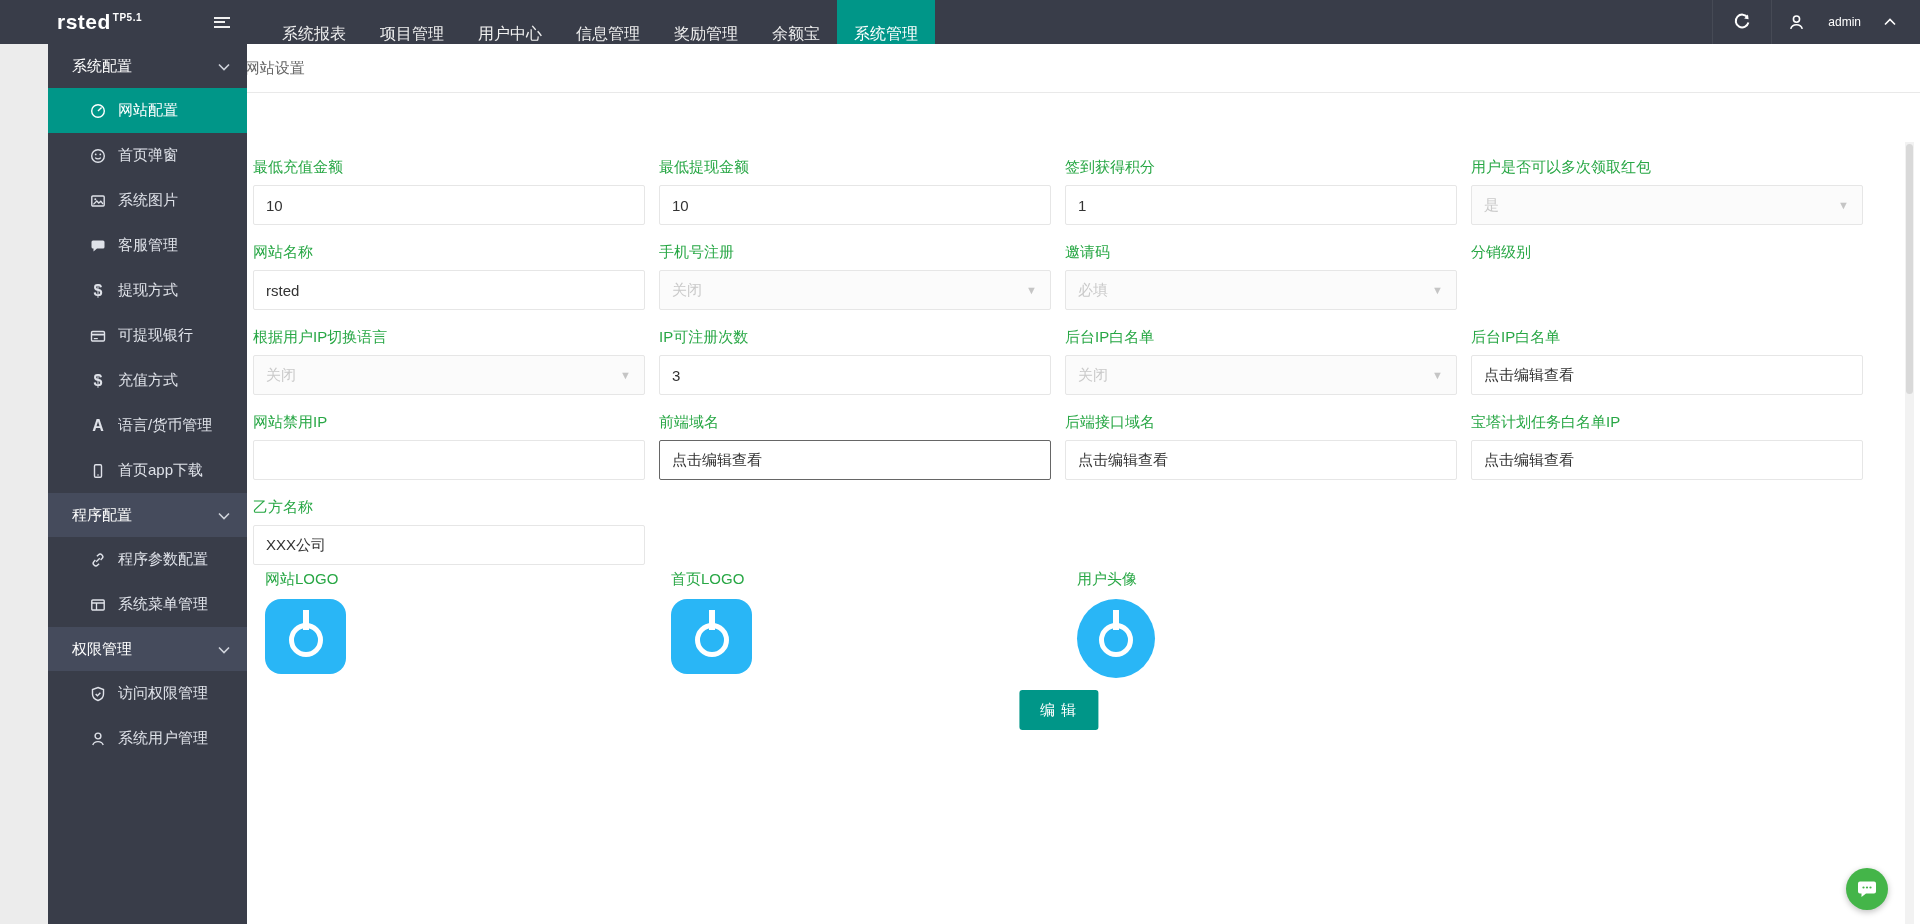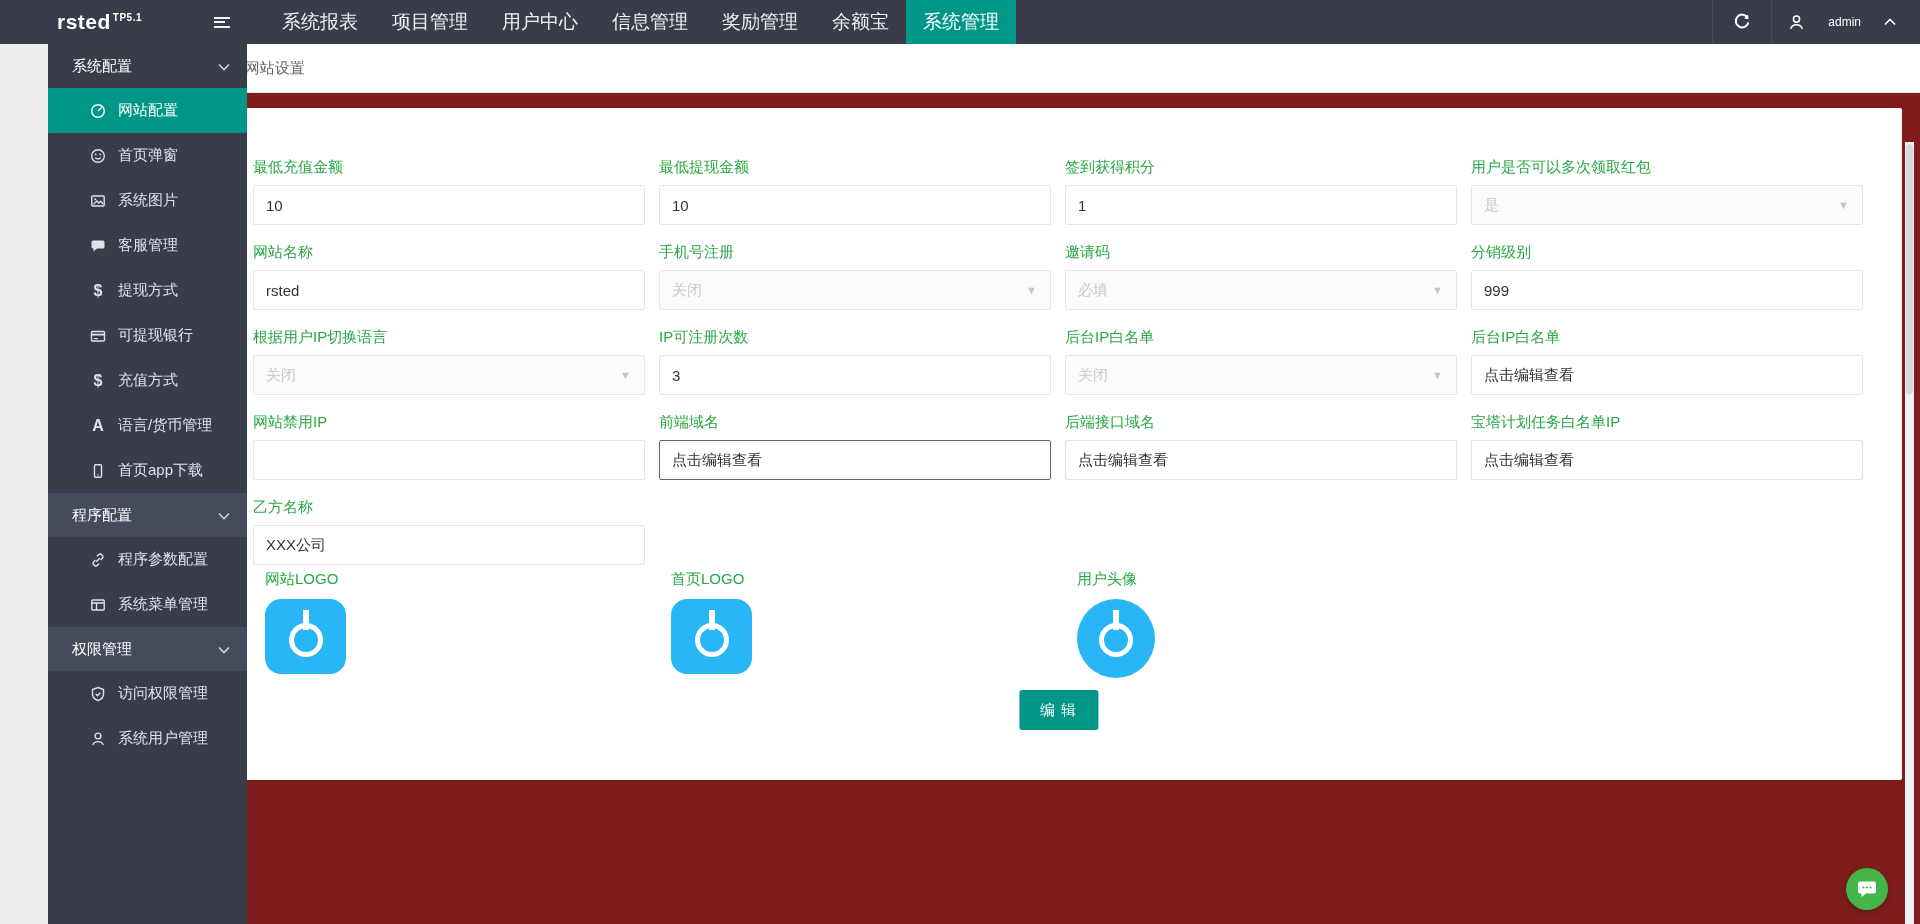--- a/index.html
+++ b/index.html
@@ -8,41 +8,41 @@
   
   .topbar{position:absolute;left:0;top:0;width:1920px;height:44px;background:#393D49;
           display:flex;align-items:center;z-index:6;}
   .brand{width:199px;text-align:center;color:#fff;font-size:21px;font-weight:bold;letter-spacing:.5px;}
   .brand sup{font-size:10px;margin-left:2px;}
   .burger{width:46px;height:44px;display:flex;align-items:center;justify-content:center;cursor:pointer;}
   .burger .bars{width:16px;}
   .burger .bars i{display:block;height:2px;background:#f0f0f0;margin:2.5px 0;}
   .burger .bars i.mid{width:11px;}
   .nav{display:flex;height:44px;margin-left:20px;}
-  .nav-item{padding:0 17px;line-height:44px;color:#f0f0f0;font-size:19px;cursor:pointer;white-space:nowrap;}
+  .nav-item{padding:12px 17px;line-height:44px;color:#f0f0f0;font-size:16px;cursor:pointer;white-space:nowrap;}
   .nav-item.active{background:#009688;color:#fff;}
   .tb-right{position:absolute;right:0;top:0;height:44px;display:flex;align-items:center;}
   .tb-refresh{width:58px;height:44px;display:flex;align-items:center;justify-content:center;
               border-left:1px solid rgba(255,255,255,.07);border-right:1px solid rgba(255,255,255,.07);cursor:pointer;}
   .tb-admin{height:44px;display:flex;align-items:center;gap:23px;padding:0 24px 0 16px;color:#fff;font-size:12px;cursor:pointer;}
   
   .sidebar{position:absolute;left:0;top:44px;width:199px;height:880px;background:#393D49;z-index:5;margin-left:48px;}
   .side-head{height:44px;line-height:44px;padding-left:24px;color:#fff;font-size:15px;position:relative;cursor:pointer;}
   .side-head.lit{background:#454B5C;}
   .side-head svg{position:absolute;right:17px;top:19px;}
   .side-item{height:45px;display:flex;align-items:center;padding-left:40px;color:#dfe2e9;font-size:15px;cursor:pointer;}
   .side-item.active{background:#009688;color:#fff;}
   .sicon{width:20px;margin-right:10px;display:flex;justify-content:center;align-items:center;}
   .sicon.txt{font-size:16px;font-weight:bold;color:#dfe2e9;}
   
   .main{position:absolute;left:199px;top:44px;width:1721px;height:880px;}
   .crumb{height:48px;background:#fff;display:flex;align-items:center;padding-left:20px;
          font-size:15px;color:#666;border-bottom:1px solid #e9e9e9;}
   .crumb .cicon{color:#b3b3b3;margin-right:9px;font-size:16px;}
-  .content{position:absolute;left:0;top:49px;width:1721px;height:831px;background:#7f1d1d;}
+  .content{position:absolute;left:0;top:49px;width:1721px;height:831px;background:#ffffff;}
   .card{position:absolute;left:16px;top:15px;width:1687px;height:672px;background:#fff;border-radius:2px;}
   .grid{position:absolute;left:38px;top:50px;display:grid;grid-template-columns:repeat(4,392px);
         column-gap:14px;row-gap:18px;}
   .flabel{font-size:15px;color:#28a745;margin-bottom:8px;height:19px;white-space:nowrap;}
   .fbox{height:38px;border:1px solid #e6e6e6;border-radius:2px;display:flex;align-items:center;
         padding:0 12px;font-size:15px;color:#333;background:#fff;position:relative;cursor:text;}
   .fbox.select{color:#c9c9c9;background:#fbfbfb;cursor:pointer;}
   .fbox.select .arr{position:absolute;right:13px;top:13px;color:#c5c5c5;font-size:11px;}
   .fbox.dark{border-color:#666;}
   
@@ -292,23 +292,20 @@
         </div>
         <div class="cell">
           <div class="flabel">邀请码</div>
           <div class="fbox select">
               <span>必填</span>
               <span class="arr">▼</span>
             </div>
         </div>
         <div class="cell">
           <div class="flabel">分销级别</div>
-          <div class="fbox">
-              <span>999</span>
-            </div>
         </div>
 
         <div class="cell">
           <div class="flabel">根据用户IP切换语言</div>
           <div class="fbox select">
               <span>关闭</span>
               <span class="arr">▼</span>
             </div>
         </div>
         <div class="cell">

